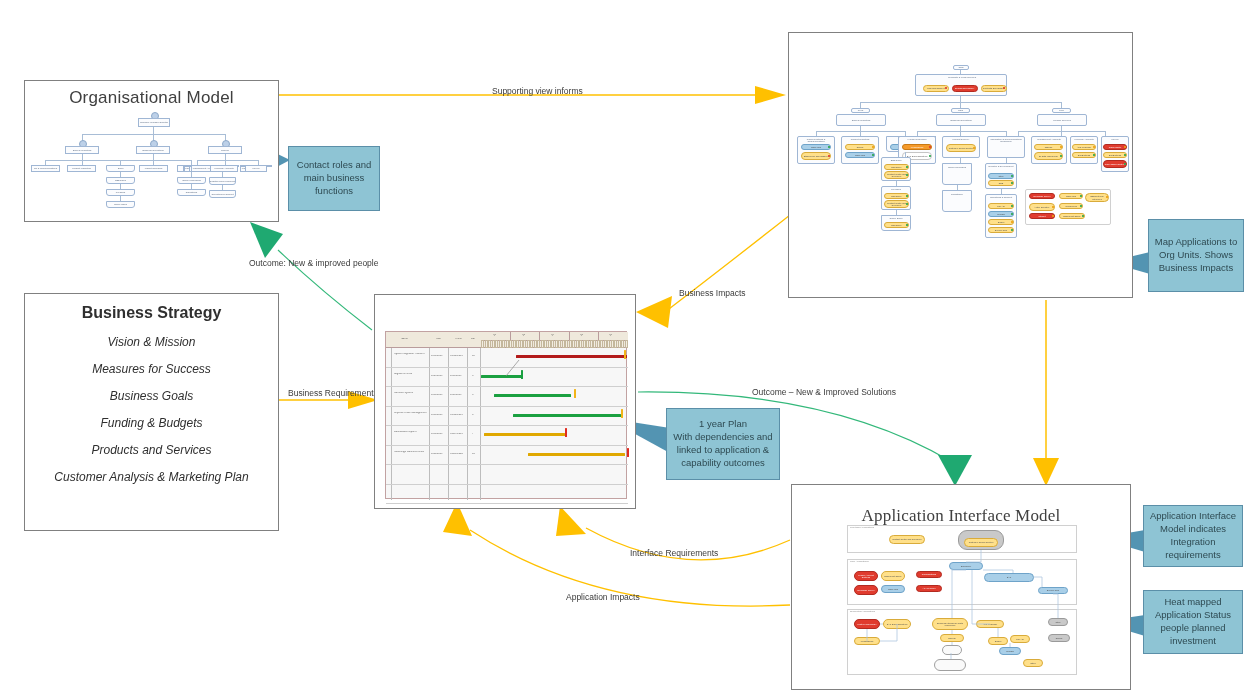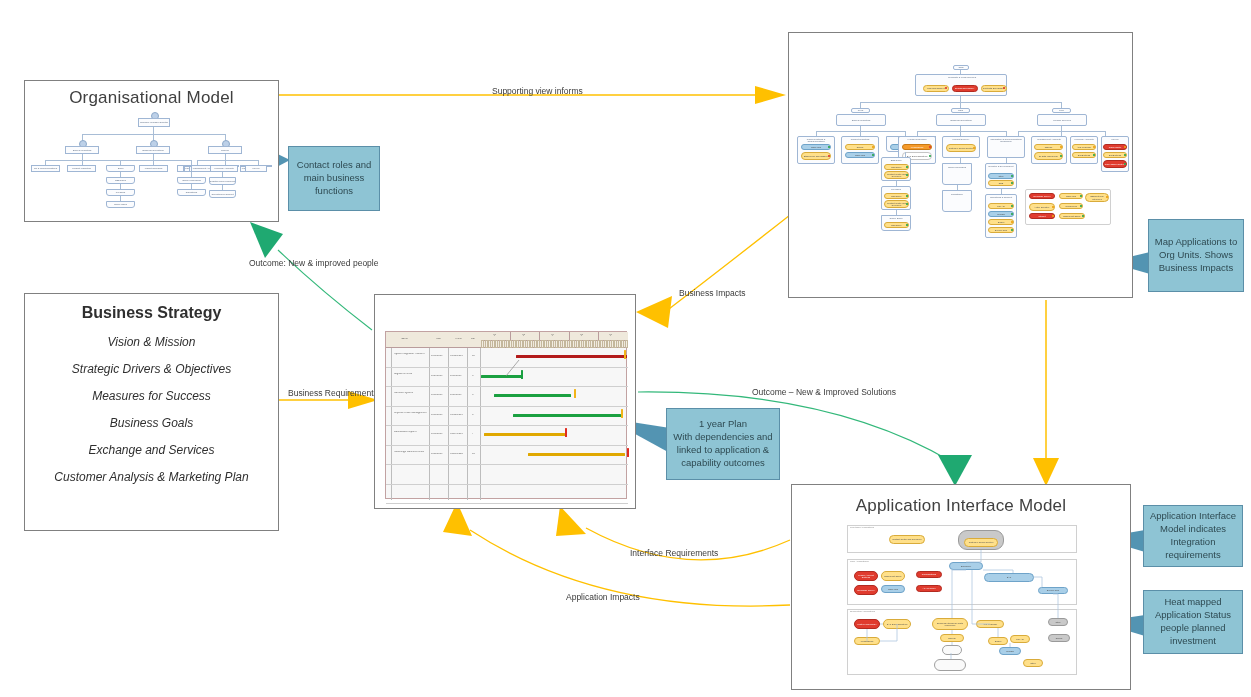--- a/index.html
+++ b/index.html
@@ -229,24 +229,24 @@
     <div class="oline" style="left:197px;top:63px;width:1px;height:5px;"></div>
     <div class="onode" style="left:184px;top:68px;width:27px;height:8px;border-radius:0 0 3px 3px;">Desktop &amp; Development</div>
     <div class="oline" style="left:197px;top:76px;width:1px;height:5px;"></div>
     <div class="onode" style="left:184px;top:81px;width:27px;height:8px;border-radius:0 0 3px 3px;">Operations &amp; Support</div>
   </div>
 </div>
 
 <div class="panel" style="left:24px;top:293px;width:255px;height:238px;">
   <div class="bs-title">Business Strategy</div>
   <div class="bs-item">Vision &amp; Mission</div>
-  <div class="bs-item">Strategic Drivers &amp; Objectives</div>
   <div class="bs-item">Measures for Success</div>
   <div class="bs-item">Business Goals</div>
-  <div class="bs-item">Exchange and Services</div>
+  <div class="bs-item">Funding &amp; Budgets</div>
+  <div class="bs-item">Products and Services</div>
   <div class="bs-item">Customer Analysis &amp; Marketing Plan</div>
 </div>
 
 <div class="panel" style="left:374px;top:294px;width:262px;height:215px;">
   <div class="gantt" style="left:10px;top:36px;width:242px;height:168px;">
 
     <div class="g-col" style="left:0;top:0;width:6px;height:168px;"></div>
     <div class="g-col" style="left:6px;top:0;width:38px;height:168px;"></div>
     <div class="g-col" style="left:44px;top:0;width:19px;height:168px;"></div>
     <div class="g-col" style="left:63px;top:0;width:19px;height:168px;"></div>
@@ -519,21 +519,21 @@
     <div class="dot" style="background:#2aa84a;left:291px;top:132px;"></div>
     <div class="dot" style="background:#f0a010;left:317px;top:133px;"></div>
     <div class="dot" style="background:#f0a010;left:263px;top:143px;"></div>
     <div class="dot" style="background:#2aa84a;left:291px;top:142px;"></div>
     <div class="dot" style="background:#f0a010;left:263px;top:152px;"></div>
     <div class="dot" style="background:#2aa84a;left:293px;top:152px;"></div>
   </div>
 </div>
 
 <div class="panel" style="left:791px;top:484px;width:340px;height:206px;">
-  <div class="panel-title" style="margin-top:11px;">Application Interface Model</div>
+  <div class="panel-title" style="margin-top:21px;font-family:Liberation Serif, serif;">Application Interface Model</div>
   <div class="abs" style="left:0;top:32px;width:340px;height:172px;">
 
     <div class="aimgroup" style="left:55px;top:8px;width:230px;height:28px;"></div>
     <div class="aimlbl" style="left:58px;top:9px;">Front End Applications</div>
     <div class="pill p-yellow" style="left:97px;top:18px;width:36px;height:9px;">Contact Centre and Telephony</div>
     <div class="pill p-grey" style="left:166px;top:13px;width:46px;height:20px;border-radius:9px;">Drupal</div>
     <div class="pill p-yellow" style="left:172px;top:21px;width:34px;height:9px;">Customer Orders System</div>
 
     <div class="aimgroup" style="left:55px;top:42px;width:230px;height:46px;"></div>
     <div class="aimlbl" style="left:58px;top:43px;">Core Applications</div>

